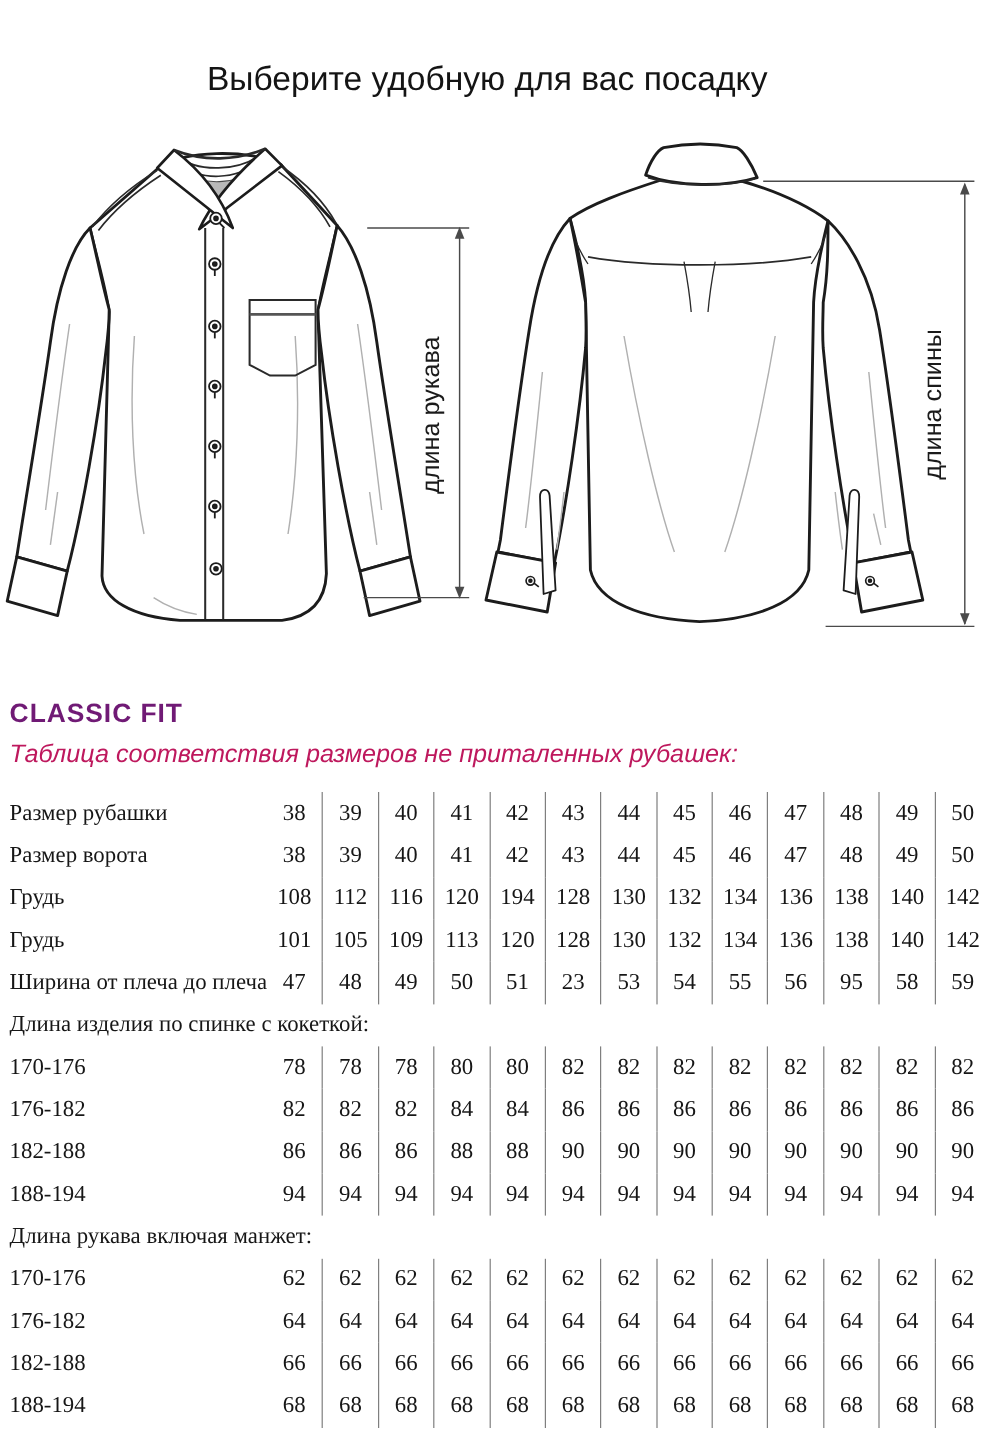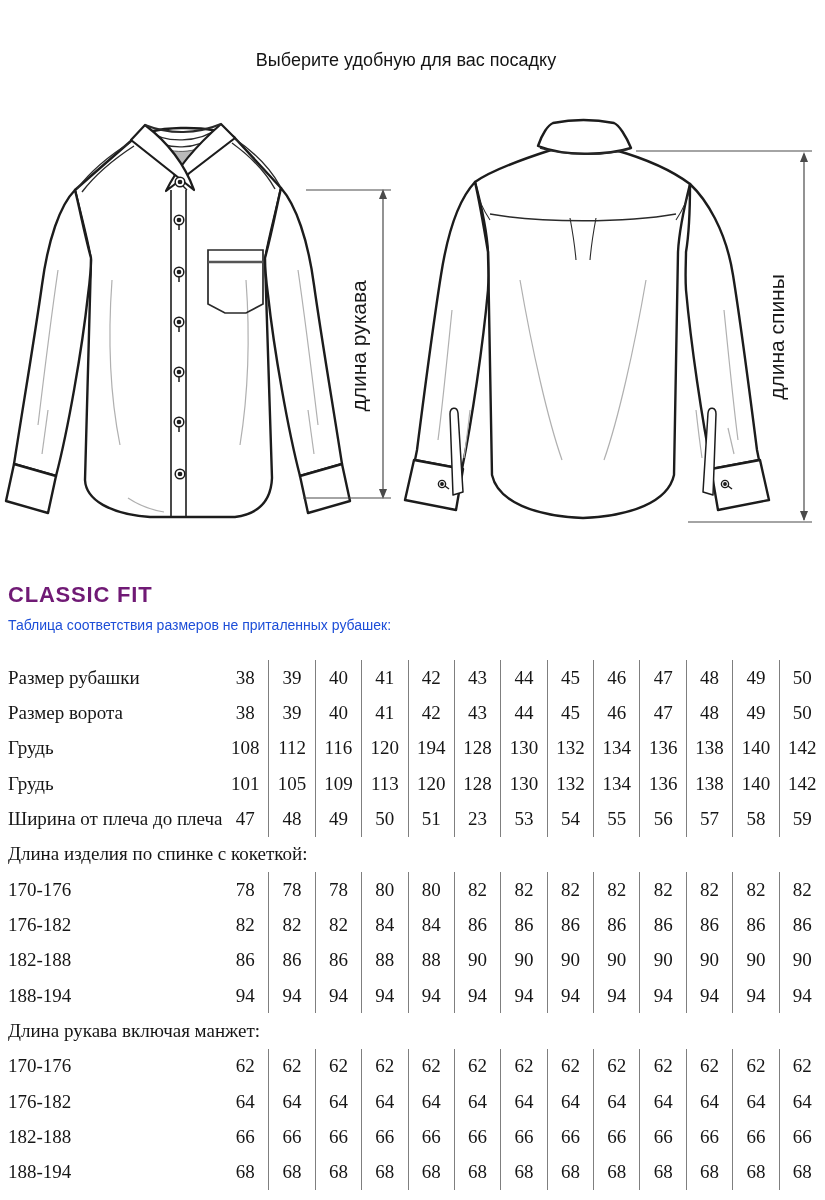--- a/index.html
+++ b/index.html
@@ -2,32 +2,32 @@
 <html><head>
 <meta charset="utf-8">
 <style>
   * { margin:0; padding:0; box-sizing:border-box; }
   html,body { background:#ffffff; }
   body { font-family:"Liberation Sans", sans-serif; color:#1a1a1a; }
   .page { position:relative; width:825px; height:1200px; background:#fff; overflow:hidden; }
 
   .page-title {
     position:absolute; top:50px; left:0; width:812px;
-    text-align:center; font-size:18px; font-weight:400; color:#141414;
+    text-align:center; font-size:28px; font-weight:400; color:#141414;
   }
 
   .diagram-svg { position:absolute; left:0; top:110px; width:825px; height:440px; }
 
   .fit-heading {
     position:absolute; left:8px; top:582px;
     font-size:22px; font-weight:800; letter-spacing:0.8px; color:#701a75;
   }
   .fit-subtitle {
     position:absolute; left:8px; top:617px;
-    font-size:14px; color:#1d4ed8;
+    font-size:21px; color:#be185d;font-style:italic;
   }
 
   .size-table { position:absolute; left:8px; top:660px; width:817px;font-family:Liberation Serif, serif; }
   .t-row {
     display:grid; grid-template-columns:214px repeat(13, 1fr);
     height:35.33px; align-items:stretch;
   }
   .t-label {
     display:flex; align-items:center; justify-content:flex-start;
     font-size:19px; color:#161616; white-space:nowrap;
@@ -274,21 +274,21 @@
           <div class="t-val">47</div>
           <div class="t-val bordered">48</div>
           <div class="t-val bordered">49</div>
           <div class="t-val bordered">50</div>
           <div class="t-val bordered">51</div>
           <div class="t-val bordered">23</div>
           <div class="t-val bordered">53</div>
           <div class="t-val bordered">54</div>
           <div class="t-val bordered">55</div>
           <div class="t-val bordered">56</div>
-          <div class="t-val bordered">57</div>
+          <div class="t-val bordered">95</div>
           <div class="t-val bordered">58</div>
           <div class="t-val bordered">59</div>
         </div>
       </div>
       <div class="t-header">Длина изделия по спинке с кокеткой:</div>
       <div>
         <div class="t-row">
           <div class="t-label">170-176</div>
           <div class="t-val">78</div>
           <div class="t-val bordered">78</div>

